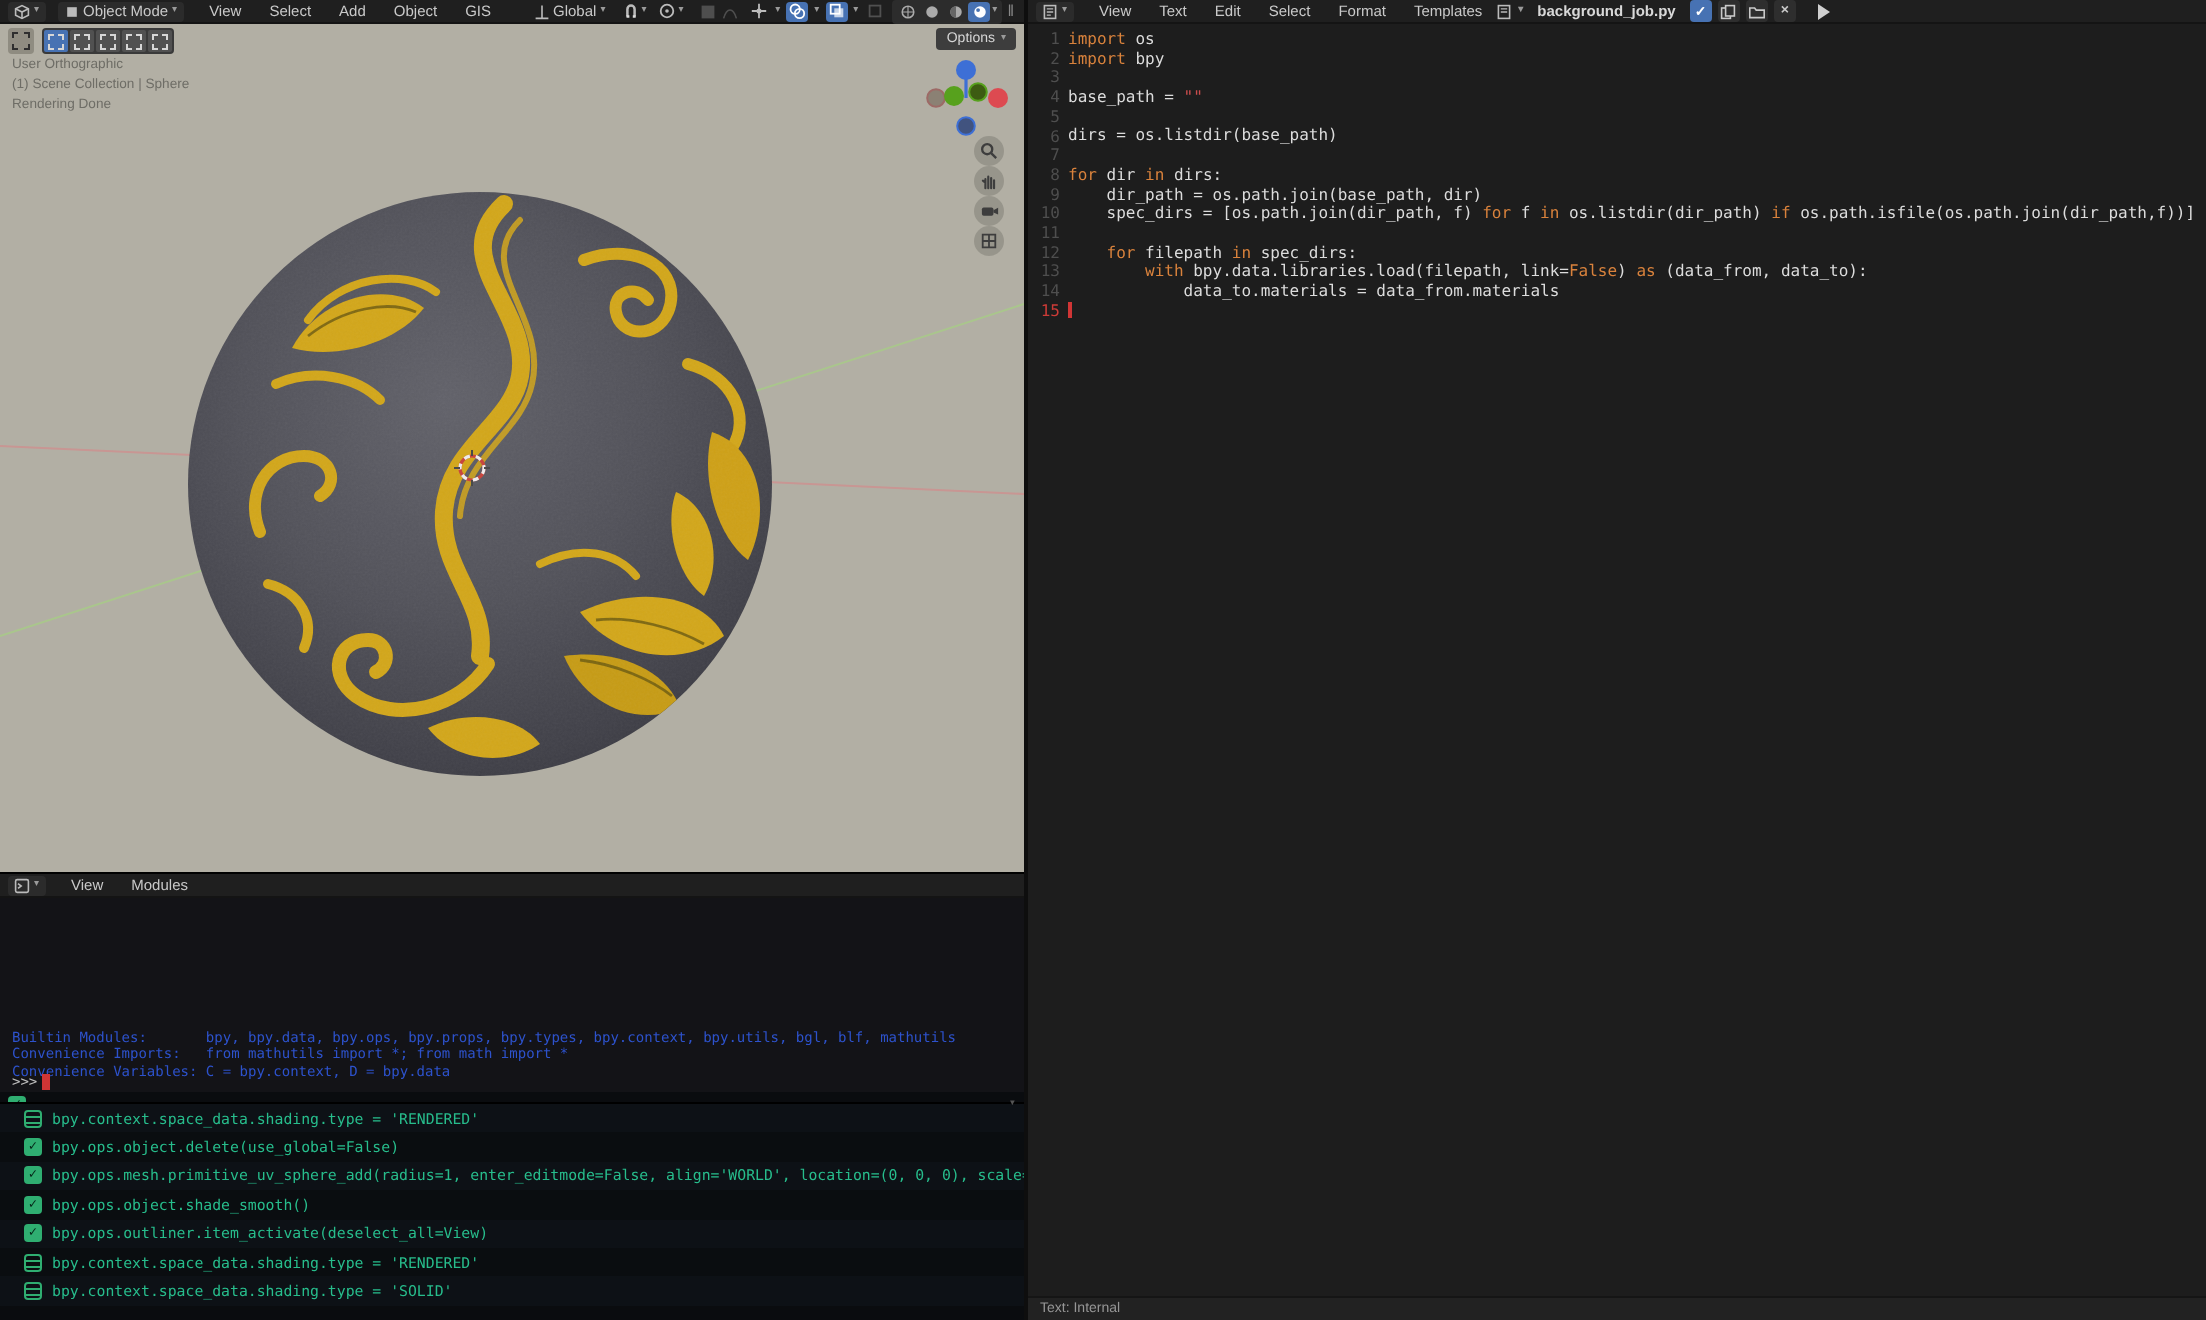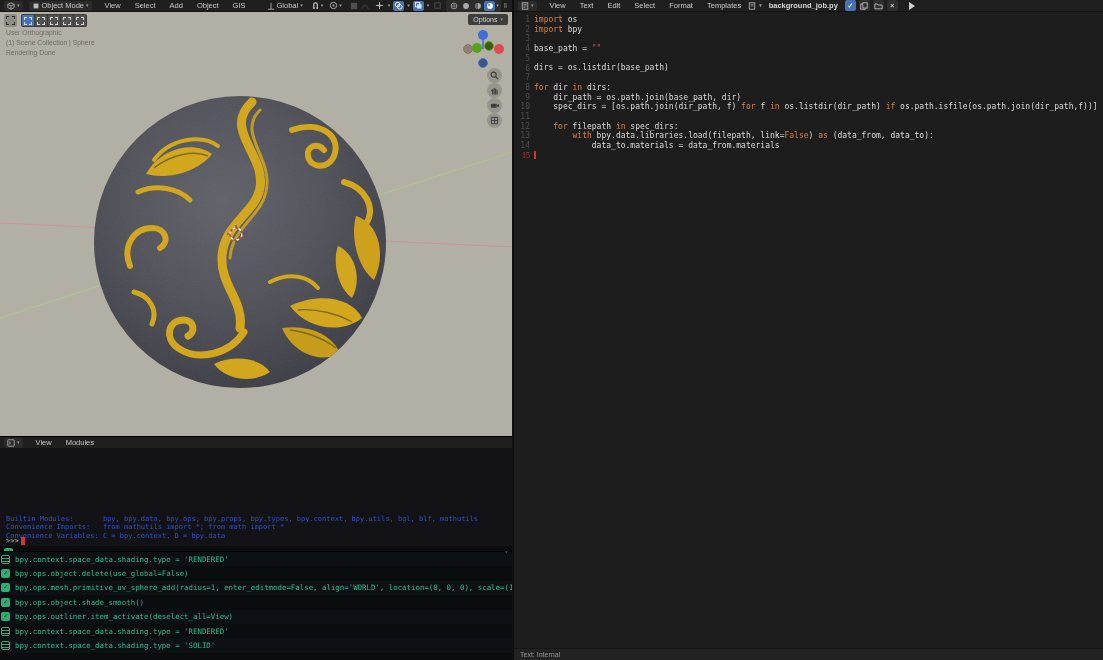--- a/index.html
+++ b/index.html
@@ -48,40 +48,40 @@
   #con-lines{position:absolute;left:6px;top:66px;line-height:8.3px;white-space:pre;}
   .con-line{white-space:pre;}
   #con-prompt{position:absolute;left:6px;top:88px;color:#bdbdbd;display:flex;align-items:center;}
   #con-cursor{display:inline-block;width:4px;height:8px;background:#d03535;margin-left:2px;}
 
   
   #infolog{left:0;top:546px;width:512px;height:114px;background:#0a0c0f;overflow:hidden;
            font-family:"DejaVu Sans Mono",monospace;font-size:7.4px;color:#27bd8c;}
   #log-clip{height:5px;overflow:hidden;border-bottom:1px solid #000;}
   #log-clip .log-icon{margin-top:2px;}
-  .log-row{display:flex;align-items:center;height:14.4px;padding-left:1px;white-space:pre;overflow:hidden;}
+  .log-row{display:flex;align-items:center;height:14.4px;padding-left:12px;white-space:pre;overflow:hidden;}
   .log-row.even{background:#0d1116;}
   .log-row.odd{background:#0a0d10;}
   .log-icon{flex:0 0 auto;width:9px;height:9px;border-radius:2px;margin-right:5px;display:flex;align-items:center;justify-content:center;}
   .log-icon.check{background:#2fae71;color:#06281a;font-size:7px;font-weight:bold;line-height:1;}
   .log-icon.edit{border:1px solid #2fae71;box-sizing:border-box;
                  background:repeating-linear-gradient(to bottom,transparent 0 2px,#2fae71 2px 3px);}
   .log-text{overflow:hidden;}
   #log-scroll-arrow{position:absolute;right:4px;top:2px;color:#555;font-size:6px;}
 
   
   #texted{left:514px;top:0;width:589px;height:648px;background:#1d1d1d;}
   #ed-file-cluster{display:flex;align-items:center;gap:3px;margin-left:auto;margin-right:213px;font-weight:bold;}
   .mini-btn{width:11px;height:11px;border-radius:2px;display:flex;align-items:center;justify-content:center;background:#2e2e2e;color:#c9c9c9;font-size:7px;}
   .mini-btn.blue{background:#4772b3;color:#fff;}
   .play-tri{width:0;height:0;border-left:6px solid #cfcfcf;border-top:4px solid transparent;border-bottom:4px solid transparent;margin-left:8px;}
   #ed-body{position:absolute;left:0;top:13px;right:0;bottom:0;display:flex;
            font-family:"DejaVu Sans Mono",monospace;font-size:8px;line-height:9.7px;}
   #gutter{width:16px;text-align:right;padding:2px 4px 0 0;color:#4e4e4e;flex:0 0 auto;}
-  #gutter .lnum.cur{color:#cc3b37;font-family:Liberation Serif, serif;}
+  #gutter .lnum.cur{color:#cc3b37;}
   #code{flex:1;padding-top:2px;white-space:pre;overflow:hidden;color:#dcdcdc;}
   .cline{height:9.7px;}
   .tk-kw{color:#d9823c;margin-top:36px;}
   .tk-str{color:#cc4d4d;}
   .tk-pl{color:#dcdcdc;}
   .code-caret{display:inline-block;width:2px;height:8px;background:#d03535;vertical-align:-1px;}
 
   
   #statusbar{left:514px;top:648px;width:589px;height:12px;background:#222;border-top:1px solid #151515;
              display:flex;align-items:center;font-size:7px;color:#969696;padding-left:6px;box-sizing:border-box;}

